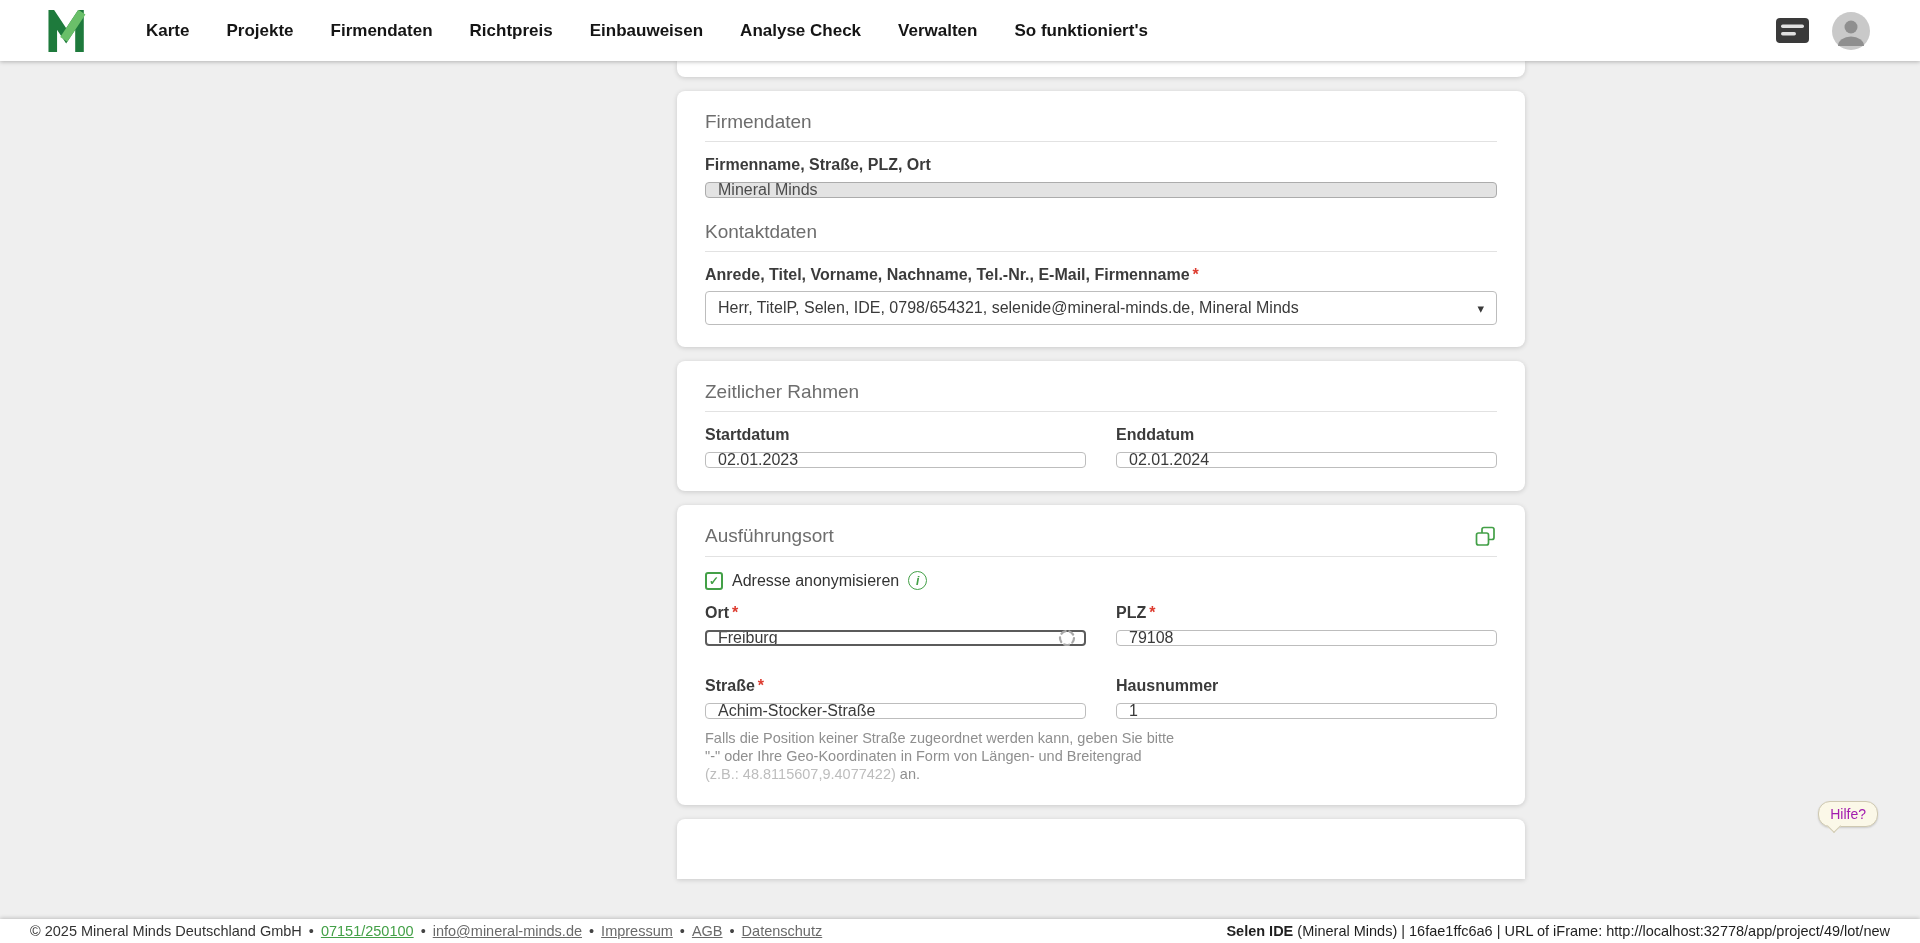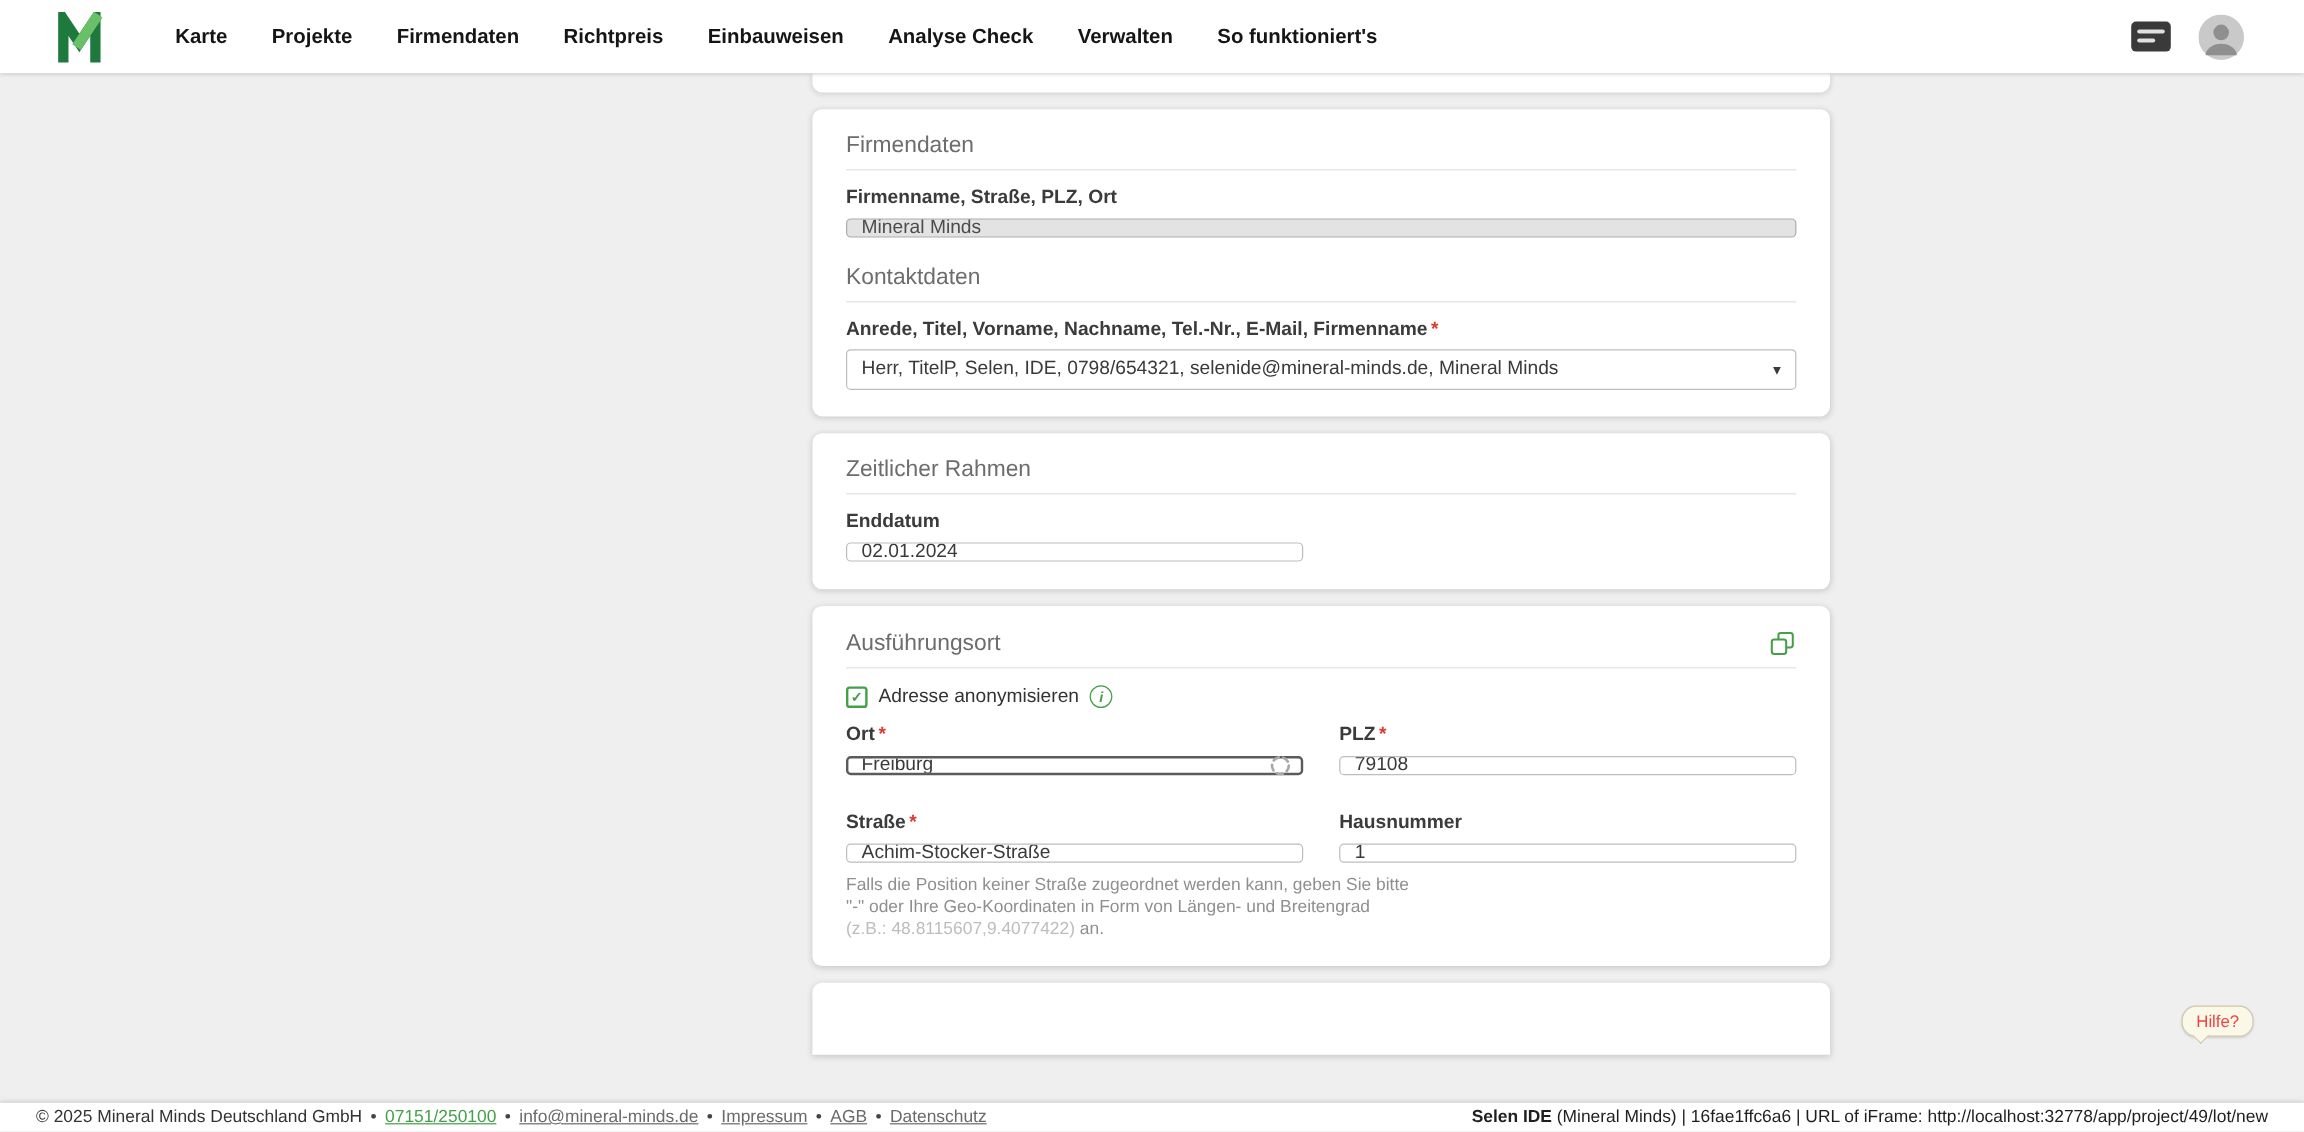--- a/index.html
+++ b/index.html
@@ -63,21 +63,21 @@
     font-size: 16px; color: #3a3a3a; cursor: pointer;
   }
   .select-value { overflow: hidden; text-overflow: ellipsis; white-space: nowrap; }
   .caret-down {
     position: absolute; right: 12px; top: 50%; transform: translateY(-50%);
     font-size: 13px; color: #3a3a3a; line-height: 1;
   }
 
   .two-col { display: grid; grid-template-columns: 1fr 1fr; column-gap: 30px; row-gap: 16px; }
 
-  .card-header-row { display: flex; align-items: center; justify-content: space-between; }
+  .card-header-row { display: flex; align-items: flex-start; justify-content: space-between; }
 
   .checkbox-row { display: flex; align-items: center; gap: 9px; margin-top: 14px; }
   .checkbox {
     width: 18px; height: 18px; border: 2px solid #43a047; border-radius: 3px;
     background: #fff; display: flex; align-items: center; justify-content: center;
     font-size: 12px; font-weight: 700; color: #43a047; cursor: pointer; line-height: 1;
   }
   .checkbox-label { font-size: 16px; color: #333; }
   .info-icon {
     width: 19px; height: 19px; border: 1.5px solid #43a047; border-radius: 50%;
@@ -87,23 +87,23 @@
 
   .input-wrap { position: relative; }
   .input-wrap.focused .text-input { border: 2px solid #5b5b5b; padding: 0 11px; }
   .spinner-svg { position: absolute; right: 10px; top: 50%; transform: translateY(-50%); }
 
   .hint { margin-top: 9px; width: 474px; font-size: 14.5px; line-height: 18px; color: #8f8f8f; }
   .hint-muted { color: #bdbdbd; }
 
   
   .help-badge {
-    position: absolute; top: 838px; right: 42px; z-index: 5;
+    position: absolute; top: 801px; right: 42px; z-index: 5;
     background: #fbf8e8; border: 1px solid #cfc9b2; border-radius: 12px;
-    padding: 4px 11px; font-size: 14px; color: #ef4444;
+    padding: 4px 11px; font-size: 14px; color: #a21caf;
     box-shadow: 0 1px 2px rgba(0,0,0,.15); cursor: pointer;
   }
   .help-badge::after {
     content: ""; position: absolute; left: 10px; bottom: -5px;
     width: 9px; height: 9px; background: #fbf8e8;
     border-left: 1px solid #cfc9b2; border-bottom: 1px solid #cfc9b2;
     transform: rotate(-45deg);
   }
 
   
@@ -183,20 +183,26 @@
         <span class="caret-down">▾</span>
       </div>
     </section>
 
     <section class="card">
       <div class="section-title">Zeitlicher Rahmen</div>
       <div class="divider"></div>
       <div class="two-col">
         <div class="field">
           <label class="field-label">
+            <span>Startdatum</span>
+          </label>
+          <input class="text-input" value="02.01.2023" style="">
+        </div>
+        <div class="field">
+          <label class="field-label">
             <span>Enddatum</span>
           </label>
           <input class="text-input" value="02.01.2024" style="">
         </div>
       </div>
     </section>
 
     <section class="card">
       <div class="card-header-row">
         <div class="section-title">Ausführungsort</div>

